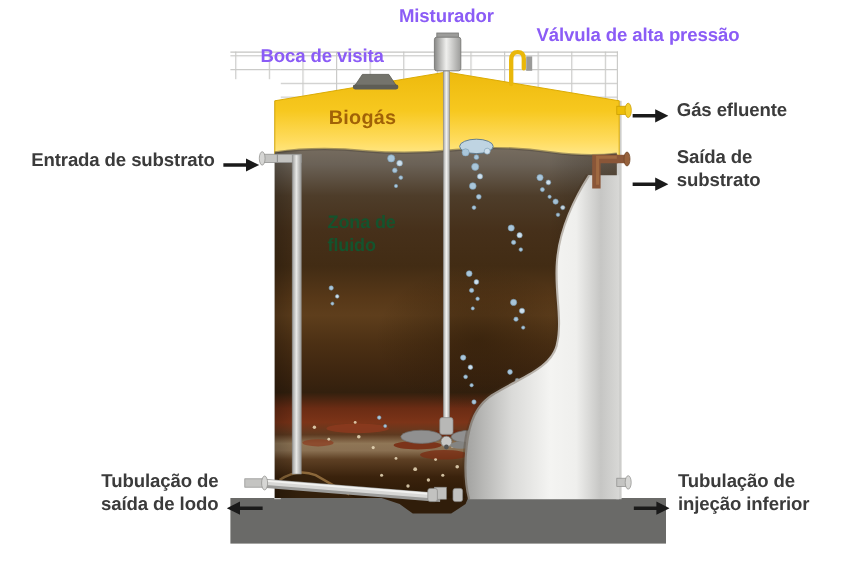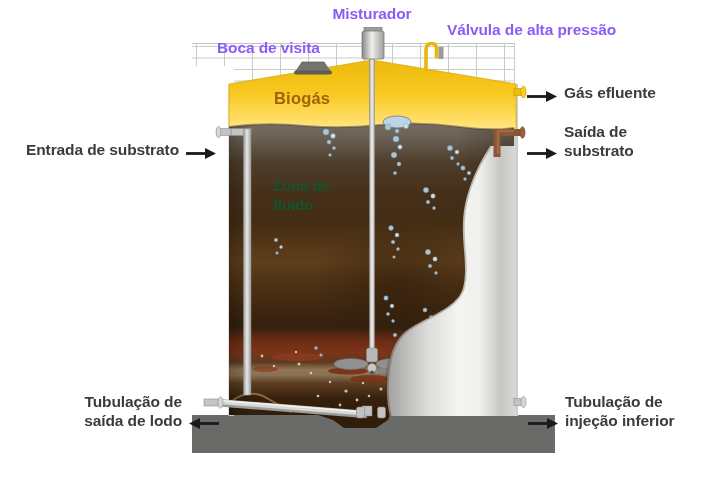--- a/index.html
+++ b/index.html
@@ -274,21 +274,21 @@
   <div class="lbl" style="left:447px;top:21px;">Válvula de alta pressão</div>
 
   <div class="lbl" style="left:193px;top:39px;margin-left:24px;">Boca de visita</div>
 
   <div class="biogas-lbl" style="left:274px;top:89px;">Biogás</div>
 
   <div class="zone-lbl" style="left:273px;top:176px;width:70px;">Zona de fluido</div>
 
 
 
-  <div class="callout" style="left:8px;top:141px;width:208px;justify-content:flex-end;">
+  <div class="callout" style="left:8px;top:125px;width:208px;justify-content:flex-end;">
     <span class="txt">Entrada de substrato</span>
     <svg class="arrow" width="30" height="13" viewBox="0 0 30 13">
       <line x1="0" y1="6.5" x2="21" y2="6.5" stroke="#1A1A1A" stroke-width="2.8"></line>
       <polygon points="19,1 30,6.5 19,12" fill="#1A1A1A"></polygon>
     </svg>
   </div>
 
   <div class="callout" style="left:527px;top:84px;">
     <svg class="arrow" width="30" height="13" viewBox="0 0 30 13">
       <line x1="0" y1="6.5" x2="21" y2="6.5" stroke="#1A1A1A" stroke-width="2.8"></line>

